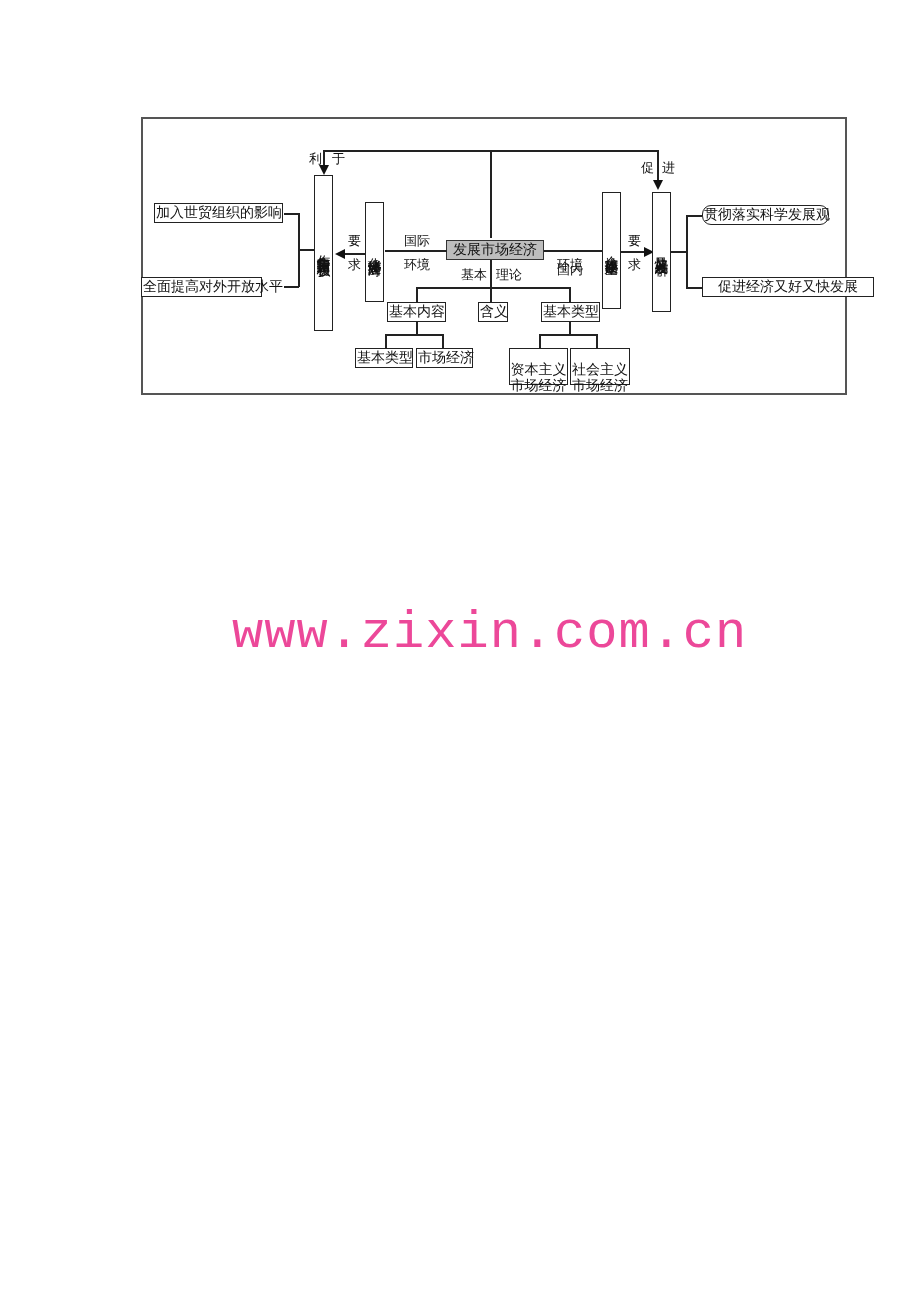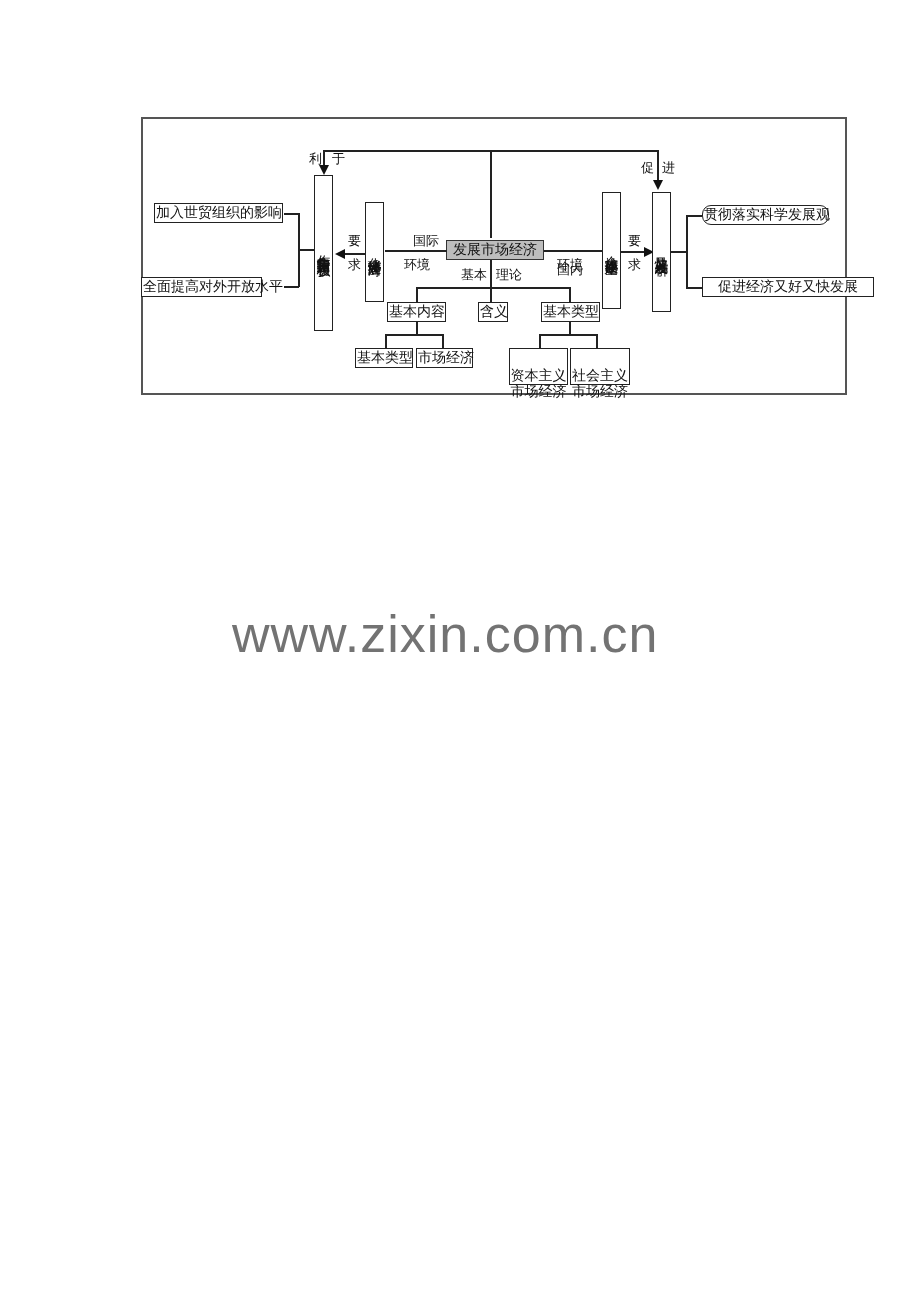--- a/index.html
+++ b/index.html
@@ -6,31 +6,31 @@
     body { width:920px; height:1302px; position:relative; overflow:hidden;
            font-family:"DejaVu Sans", "Liberation Sans", sans-serif; color:#111; }
     .frame { position:absolute; left:141px; top:117px; width:702px; height:274px;
              border:2px solid #555; box-sizing:content-box; }
     .box { position:absolute; border:1.5px solid #222; background:#fff; box-sizing:border-box;
            font-size:14px; line-height:15px; white-space:nowrap; text-align:center; }
     .box.h { height:20px; line-height:17px; padding:0 1px; }
     .box.v { width:19px; writing-mode:vertical-rl; text-orientation:upright; letter-spacing:-1px;
              line-height:17px; font-size:13.5px; padding-top:2px; }
     .box.center { background:#bdbdbd; border-color:#333; }
-    .box.two { height:37px; line-height:16px; padding-top:18px; white-space:normal; width:60px; }
+    .box.two { height:37px; line-height:16px; padding-top:12px; white-space:normal; width:60px; }
     .lbl { position:absolute; font-size:13px; line-height:15px; white-space:nowrap; }
     .ln { position:absolute; background:#222; }
     .hl { height:1.5px; }
     .vl { width:1.5px; }
     .arrow-l, .arrow-r, .arrow-d { position:absolute; width:0; height:0; }
     .arrow-l { border-top:5px solid transparent; border-bottom:5px solid transparent; border-right:10px solid #111; }
     .arrow-r { border-top:5px solid transparent; border-bottom:5px solid transparent; border-left:10px solid #111; }
     .arrow-d { border-left:5px solid transparent; border-right:5px solid transparent; border-top:10px solid #111; }
-    .watermark { position:absolute; left:232px; top:604px; font-size:52px; color:#737373;
-                 font-family:Liberation Sans, sans-serif; letter-spacing:1px; }
+    .watermark { position:absolute; left:232px; top:604px; font-size:52px; color:#ec4899;
+                 font-family:Liberation Mono, monospace; letter-spacing:1px; }
   </style>
 </head>
 <body>
 
 <div class="frame"></div>
 
 <div class="ln vl" style="left:490px; top:150px; height:88px;"></div>
 <div class="ln hl" style="left:323px; top:150px; width:335px;"></div>
 <div class="ln vl" style="left:323px; top:150px; height:16px;"></div>
 <div class="arrow-d" style="left:319px; top:165px;"></div>
@@ -38,21 +38,21 @@
 <div class="arrow-d" style="left:653px; top:180px;"></div>
 
 <div class="lbl" style="left:309px; top:151px;">利</div>
 <div class="lbl" style="left:332px; top:151px;">于</div>
 <div class="lbl" style="left:641px; top:160px;">促</div>
 <div class="lbl" style="left:662px; top:160px;">进</div>
 
 <div class="box h center" style="left:446px; top:240px; width:98px;">发展市场经济</div>
 
 <div class="ln hl" style="left:385px; top:250px; width:62px;"></div>
-<div class="lbl" style="left:404px; top:233px;margin-left:9px;">国际</div>
+<div class="lbl" style="left:404px; top:233px;">国际</div>
 <div class="lbl" style="left:404px; top:257px;">环境</div>
 
 <div class="box v" style="left:365px; top:202px; height:100px;">面对经济全球化</div>
 
 <div class="ln hl" style="left:343px; top:253px; width:22px;"></div>
 <div class="arrow-l" style="left:335px; top:249px;"></div>
 <div class="lbl" style="left:348px; top:233px;">要</div>
 <div class="lbl" style="left:348px; top:257px;">求</div>
 
 <div class="box v" style="left:314px; top:175px; height:156px;">积极参与国际竞争与合作</div>

